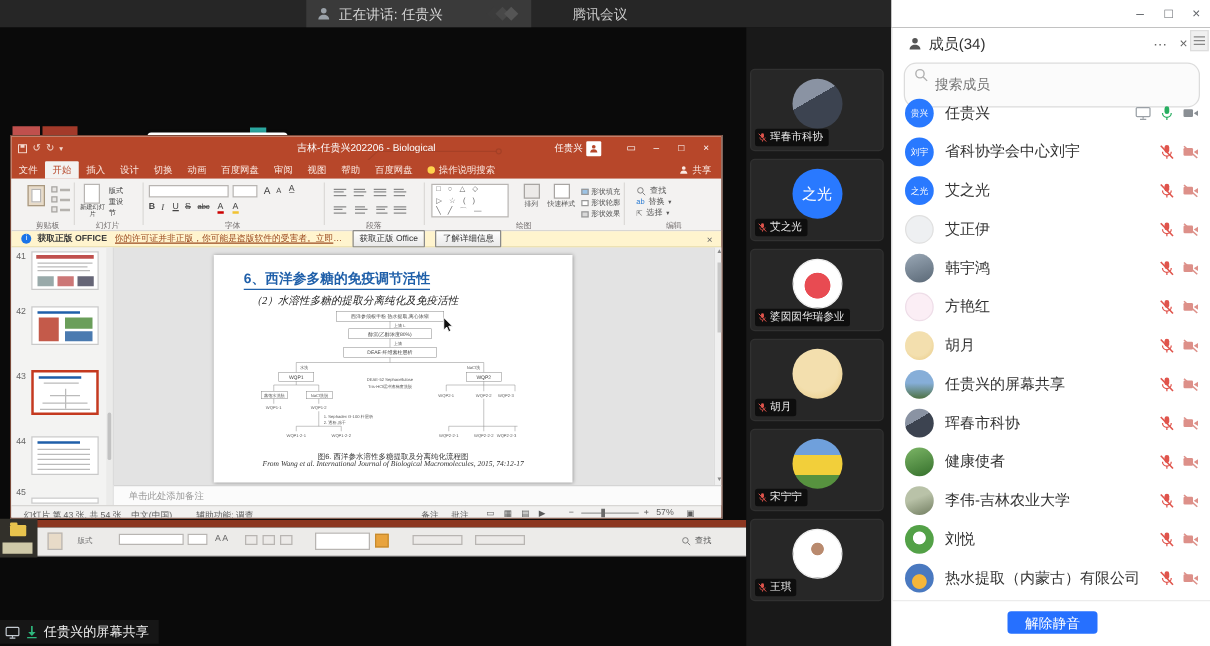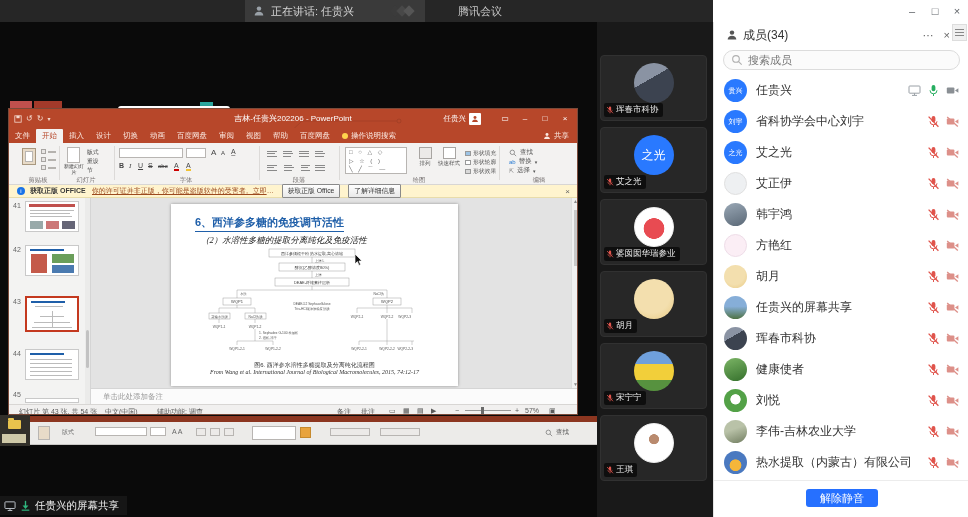--- a/index.html
+++ b/index.html
@@ -153,21 +153,21 @@
   .panel{position:absolute;left:713px;top:22px;width:255px;height:495px;background:#fff;
     border-left:1px solid #e4e4e4}
   .phead{position:absolute;left:4px;top:0;width:100%;height:26px;display:flex;align-items:center;
     padding:0 8px;color:#333}
   .phead .pt{font-size:12px;margin-left:5px}
   .phead .hic{margin-left:auto}
   .burger{position:absolute;left:238px;top:2px;width:15px;height:17px;background:#f0f0f0;
     border:1px solid #ddd;display:flex;flex-direction:column;justify-content:center;gap:2px;
     padding:0 2px}
   .burger i{display:block;height:1px;background:#888}
-  .searchwrap{position:absolute;left:9px;top:28px;width:237px;height:20px}
+  .searchwrap{position:absolute;left:9px;top:28px;width:237px;height:36px}
   .searchwrap input{width:100%;height:100%;border:1px solid #dcdcdc;border-radius:10px;
     background:#fbfbfb;font-size:11px;color:#444;padding:0 8px 0 24px;outline:none;
     font-family:"Liberation Sans",sans-serif}
   .searchwrap .sic{position:absolute;left:8px;top:4px;color:#b0b0b0}
   .mlist{position:absolute;left:0;top:53px;width:255px}
   .mrow{display:flex;align-items:center;height:31px;padding:0 10px}
   .mav{width:23px;height:23px;border-radius:50%;flex:0 0 auto;display:flex;align-items:center;
     justify-content:center;color:#fff;font-size:7px}
   .mname{flex:1;font-size:12px;color:#333;margin-left:9px;white-space:nowrap;overflow:hidden;
     text-overflow:ellipsis}
@@ -291,21 +291,21 @@
         </svg>
         <div class="qat">
           <svg width="8" height="8" viewBox="0 0 10 10">
               <rect x="1" y="1" width="8" height="8" fill="none" stroke="#f4d8cd"></rect>
               <rect x="3" y="1" width="4" height="3" fill="#f4d8cd"></rect>
             </svg>
           <span>↺</span>
           <span>↻</span>
           <span style="font-size:6px">▾</span>
         </div>
-        <span class="ttl">吉林-任贵兴202206 - PowerPoint</span>
+        <span class="ttl">吉林-任贵兴202206 - Biological</span>
         <div class="ppt-acc">
           <span>任贵兴</span>
           <span class="avbox">
             <svg class="ic" width="8" height="8">
                 <use href="#i-person"></use>
               </svg>
           </span>
         </div>
         <span class="ppt-ctl" style="right:64px">▭</span>
         <span class="ppt-ctl" style="right:44px">–</span>
@@ -868,48 +868,48 @@
         <div class="micons">
           <svg class="ic" width="13" height="13" style="color:#e0544c">
               <use href="#i-mic-off"></use>
             </svg>
           <svg class="ic" width="13" height="13" style="color:#dd9089">
               <use href="#i-cam-off"></use>
             </svg>
         </div>
       </div>
       <div class="mrow">
+        <div class="mav av10">
+            <span></span>
+          </div>
+        <div class="mname">李伟-吉林农业大学</div>
+        <div class="micons">
+          <svg class="ic" width="13" height="13" style="color:#e0544c">
+              <use href="#i-mic-off"></use>
+            </svg>
+          <svg class="ic" width="13" height="13" style="color:#dd9089">
+              <use href="#i-cam-off"></use>
+            </svg>
+        </div>
+      </div>
+      <div class="mrow">
         <div class="mav av11">
             <span></span>
           </div>
         <div class="mname">刘悦</div>
         <div class="micons">
           <svg class="ic" width="13" height="13" style="color:#e0544c">
               <use href="#i-mic-off"></use>
             </svg>
           <svg class="ic" width="13" height="13" style="color:#dd9089">
               <use href="#i-cam-off"></use>
             </svg>
         </div>
       </div>
       <div class="mrow">
-        <div class="mav av10">
-            <span></span>
-          </div>
-        <div class="mname">李伟-吉林农业大学</div>
-        <div class="micons">
-          <svg class="ic" width="13" height="13" style="color:#e0544c">
-              <use href="#i-mic-off"></use>
-            </svg>
-          <svg class="ic" width="13" height="13" style="color:#dd9089">
-              <use href="#i-cam-off"></use>
-            </svg>
-        </div>
-      </div>
-      <div class="mrow">
         <div class="mav av12">
             <span></span>
           </div>
         <div class="mname">热水提取（内蒙古）有限公司</div>
         <div class="micons">
           <svg class="ic" width="13" height="13" style="color:#e0544c">
               <use href="#i-mic-off"></use>
             </svg>
           <svg class="ic" width="13" height="13" style="color:#dd9089">
               <use href="#i-cam-off"></use>

